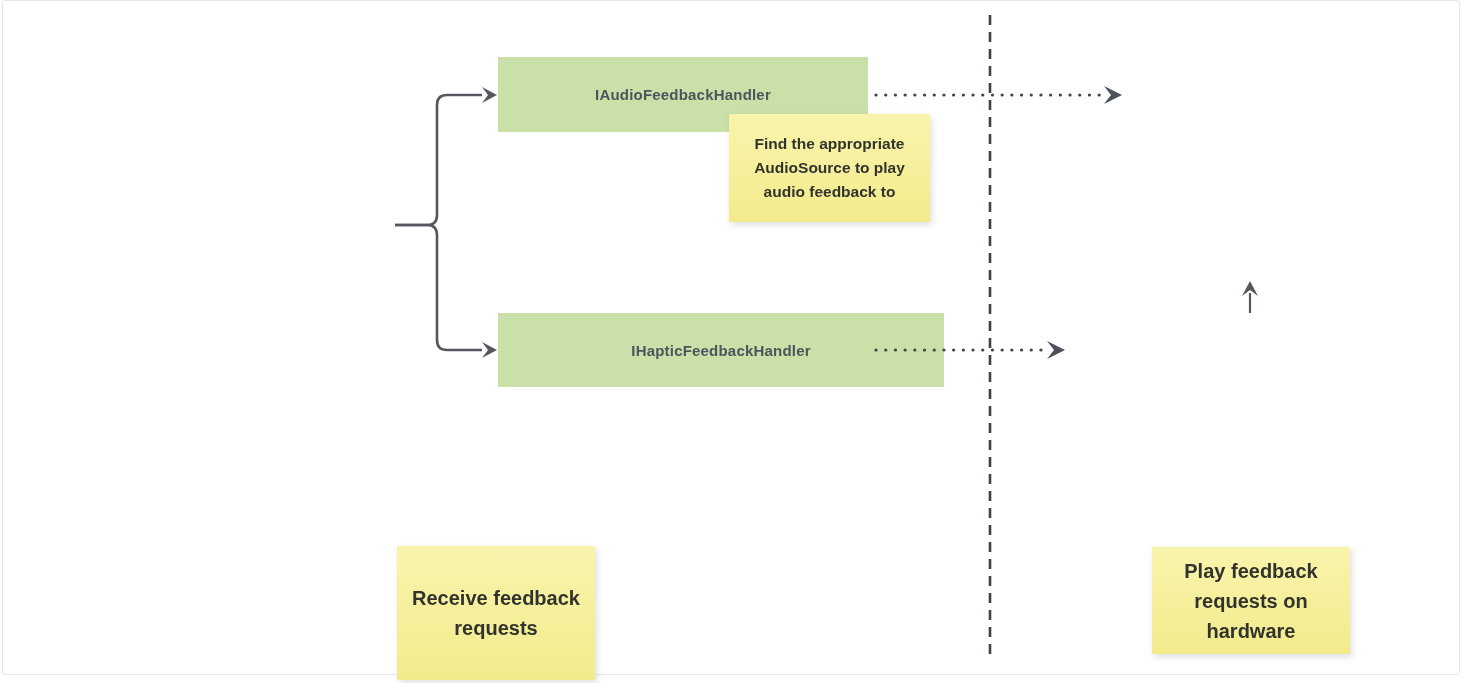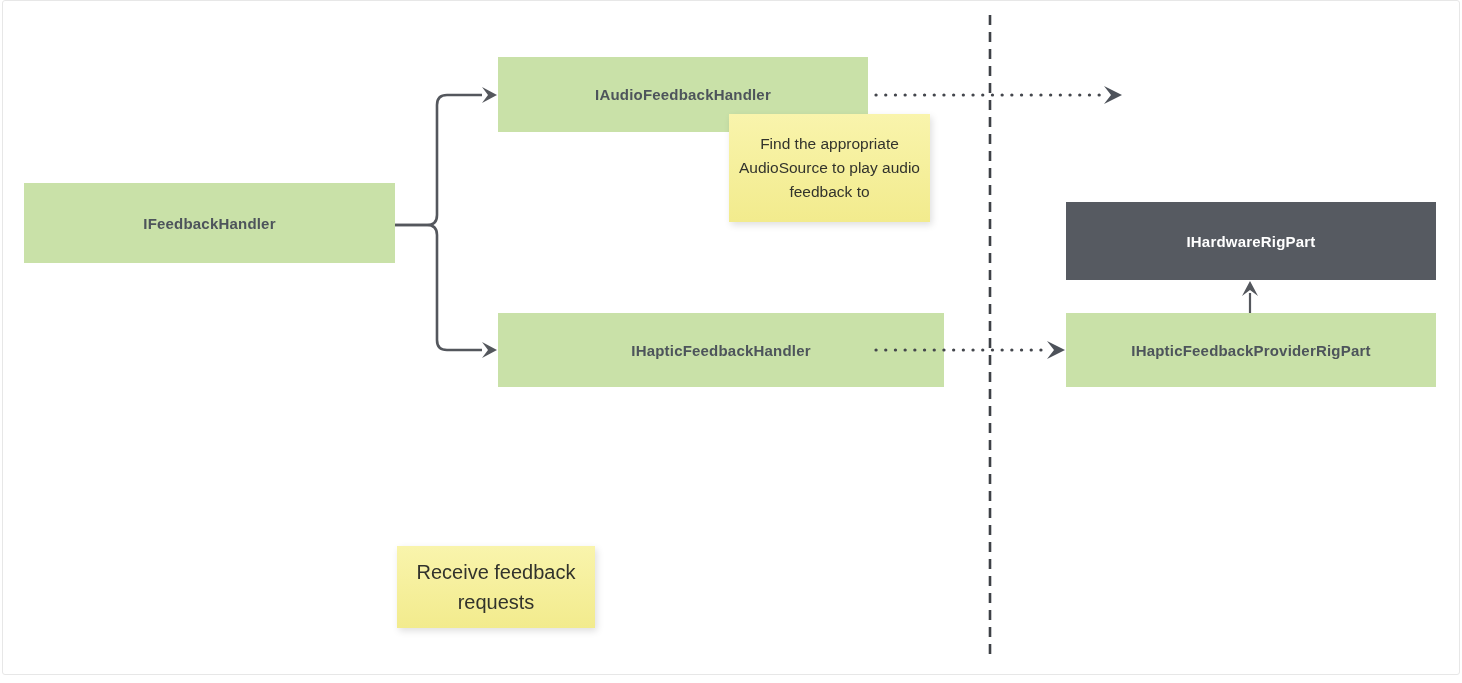--- a/index.html
+++ b/index.html
@@ -22,35 +22,35 @@
     border:1px solid var(--frame-border,#e7e7e7);border-radius:3px;pointer-events:none;}
   .node{position:absolute;display:flex;align-items:center;justify-content:center;
     text-align:right;font-weight:700;font-size:15px;letter-spacing:.2px;
     color:var(--node-label,#4d545b);z-index:2;}
   .node.light{background:var(--light-green,#c9e1a8);}
   .node.medium{background:var(--medium-green,#96cb68);}
   .node.dark{background:var(--dark-slate,#565a61);color:var(--node-label-inverse,#fff);}
   .sticky{position:absolute;display:flex;align-items:center;justify-content:flex-start;
     text-align:center;color:var(--sticky-text,#32332c);
     background:linear-gradient(180deg,var(--sticky-top,#f9f4ac) 0%,var(--sticky-bottom,#f2eb8d) 100%);
-    box-shadow:2px 3px 7px rgba(0,0,0,.13);z-index:4;}
+    box-shadow:2px 3px 7px rgba(0,0,0,.13);z-index:4;font-weight:bold;}
   .sticky.small{font-size:15.5px;line-height:24px;padding:6px 10px;}
   .sticky.big{font-size:20px;line-height:30px;padding:6px 14px;}
   svg.wires{position:absolute;left:0;top:0;z-index:3;}
   
   #n-feedback{left:24px;top:183px;width:371px;height:80px;}
   #n-audio-handler{left:498px;top:57px;width:370px;height:75px;}
   #n-haptic-handler{left:498px;top:313px;width:446px;height:74px;}
   #n-audiosources{left:1123px;top:52px;width:255px;height:86px;}
   #n-hardware{left:1066px;top:202px;width:370px;height:78px;}
   #n-provider{left:1066px;top:313px;width:370px;height:74px;}
   
   #s-audio{left:729px;top:114px;width:201px;height:108px;}
   #s-haptic{left:729px;top:370px;width:201px;height:108px;}
-  #s-receive{left:397px;top:546px;width:198px;height:82px;}
+  #s-receive{left:397px;top:546px;width:198px;height:134px;}
   #s-play{left:1152px;top:547px;width:198px;height:107px;}
 </style>
 </head>
 <body>
 
 <div class="canvas">
   <div class="frame"></div>
 
   <svg class="wires" width="1462" height="683" viewBox="0 0 1462 683">
 
@@ -75,35 +75,29 @@
       <path d="M 876 350 L 1042 350" fill="none" stroke="#43464c" stroke-width="3.2" stroke-dasharray="0.1 9.6" stroke-linecap="round"></path>
       <path d="M 1047 341 L 1065 350 L 1047 359 L 1054 350 Z" fill="#4d525a"></path>
     </g>
 
     <g>
       <path d="M 1250 313 L 1250 293" fill="none" stroke="#54575d" stroke-width="2.2"></path>
       <path d="M 1242 296 L 1250 281 L 1258 296 L 1250 290 Z" fill="#54575d"></path>
     </g>
   </svg>
 
-  <div class="node light" id="n-feedback">
-    <span>IFeedbackHandler</span>
-  </div>
   <div class="node light" id="n-audio-handler">
     <span>IAudioFeedbackHandler</span>
   </div>
   <div class="node light" id="n-haptic-handler">
     <span>IHapticFeedbackHandler</span>
-  </div>
-  <div class="node dark" id="n-hardware">
-    <span>IHardwareRigPart</span>
-  </div>
-  <div class="node light" id="n-provider">
-    <span>IHapticFeedbackProviderRigPart</span>
   </div>
 
   <div class="sticky small" id="s-audio">
     <span>Find the appropriate AudioSource to play audio feedback to</span>
   </div>
   <div class="sticky big" id="s-receive">
     <span>Receive feedback requests</span>
   </div>
+  <div class="sticky big" id="s-play">
+    <span>Play feedback requests on hardware</span>
+  </div>
 </div>
 
 </body></html>

